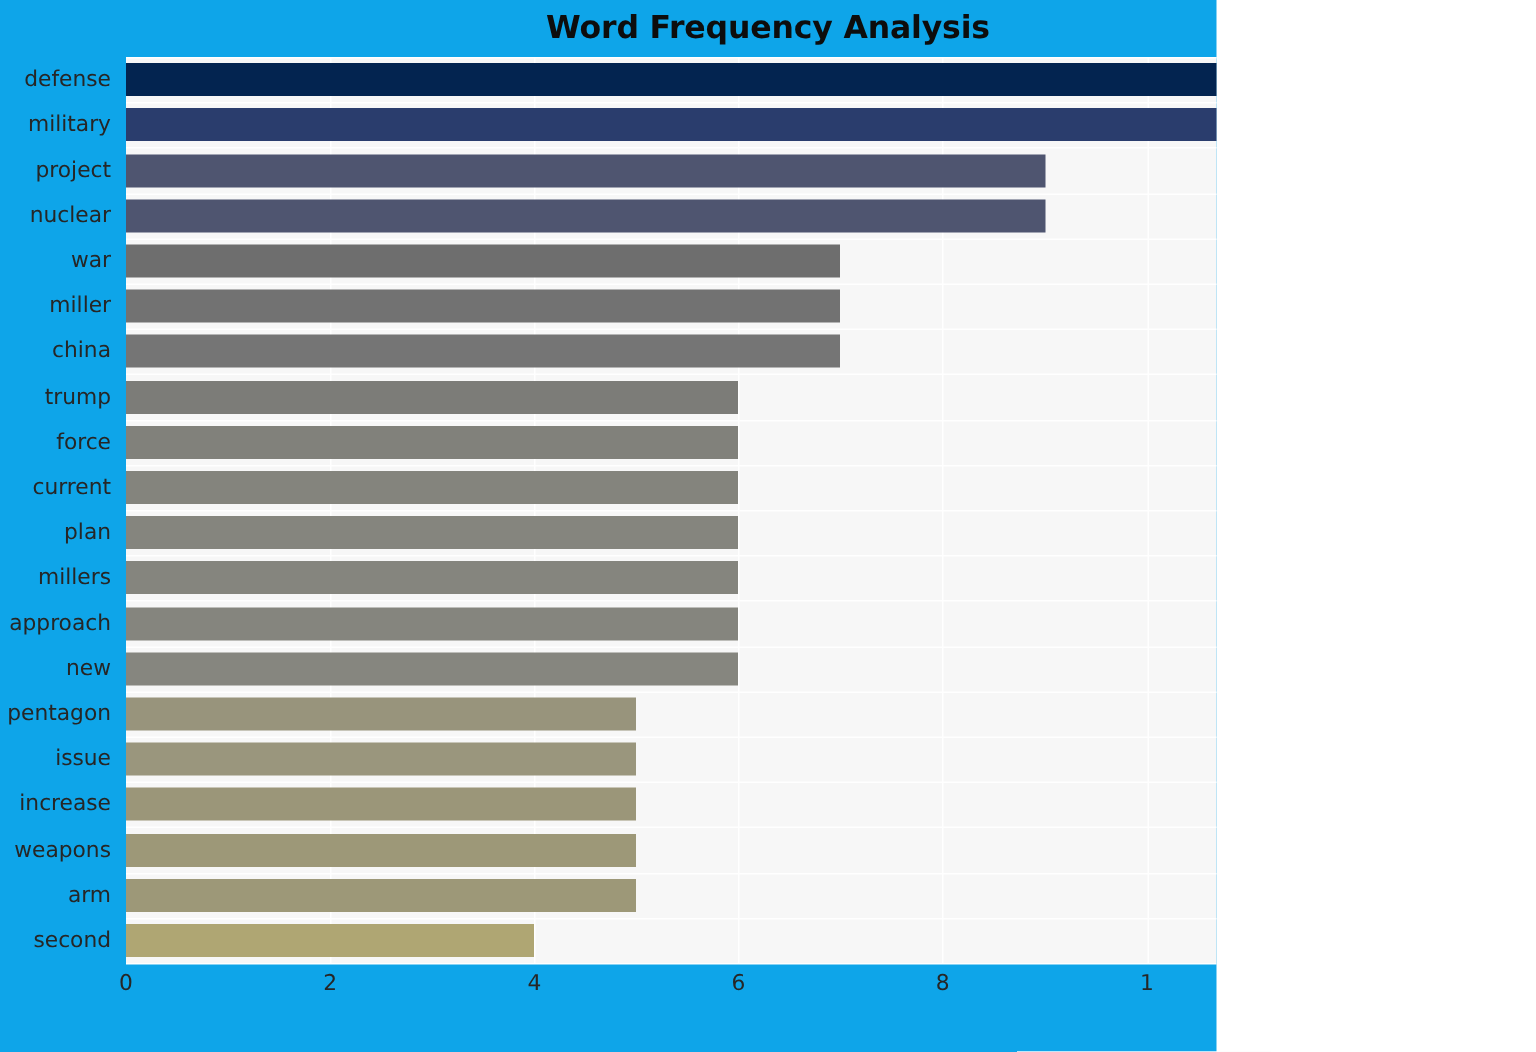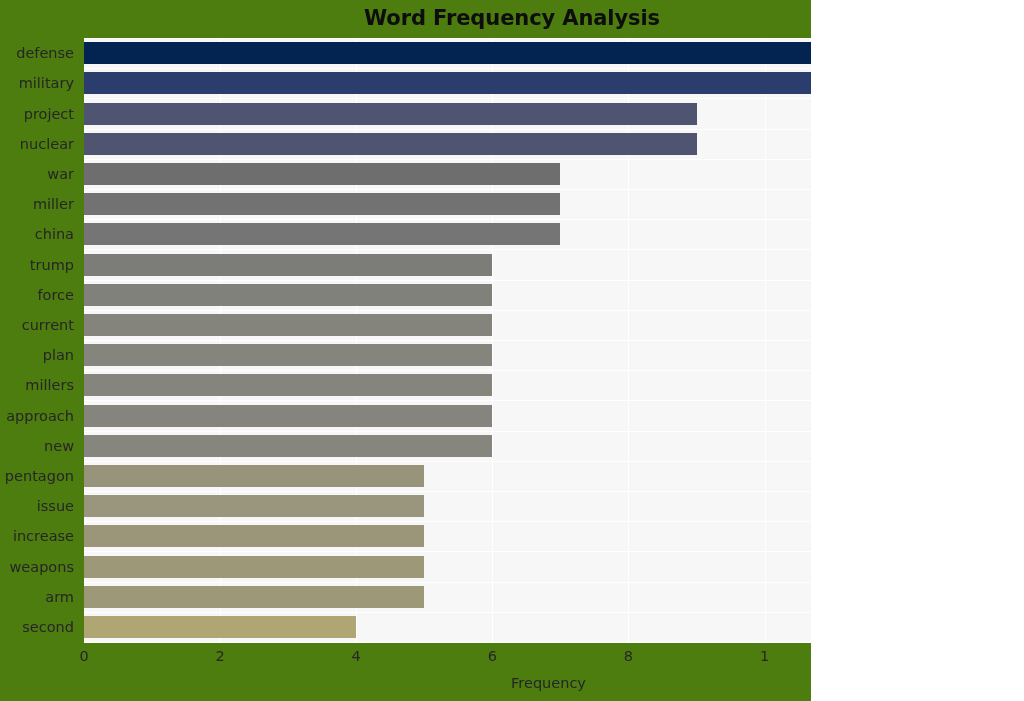--- a/index.html
+++ b/index.html
@@ -7,21 +7,21 @@
     padding: 0;
     background: #ffffff;
   }
   body {
     font-family: "DejaVu Sans", "Liberation Sans", sans-serif;
   }
   #chart-root {
     position: relative;
     width: 811px;
     height: 701px;
-    background: #4d7c0f;
+    background: #0ea5e9;
     overflow: hidden;
   }
   
   #chart-title {
     position: absolute;
     left: 0;
     top: 4px;
     width: 1024px;
     text-align: center;
     font-size: 21px;
@@ -240,15 +240,14 @@
   <div id="x-axis">
       <div class="xtick-label" style="left: 0px;">0</div>
       <div class="xtick-label" style="left: 136.117px;">2</div>
       <div class="xtick-label" style="left: 272.234px;">4</div>
       <div class="xtick-label" style="left: 408.352px;">6</div>
       <div class="xtick-label" style="left: 544.469px;">8</div>
       <div class="xtick-label" style="left: 680.586px;">1</div>
       <div class="xtick-label" style="left: 815px;">12</div>
     </div>
 
-  <div id="x-axis-title">Frequency</div>
 
 </div>
 
 </body></html>

